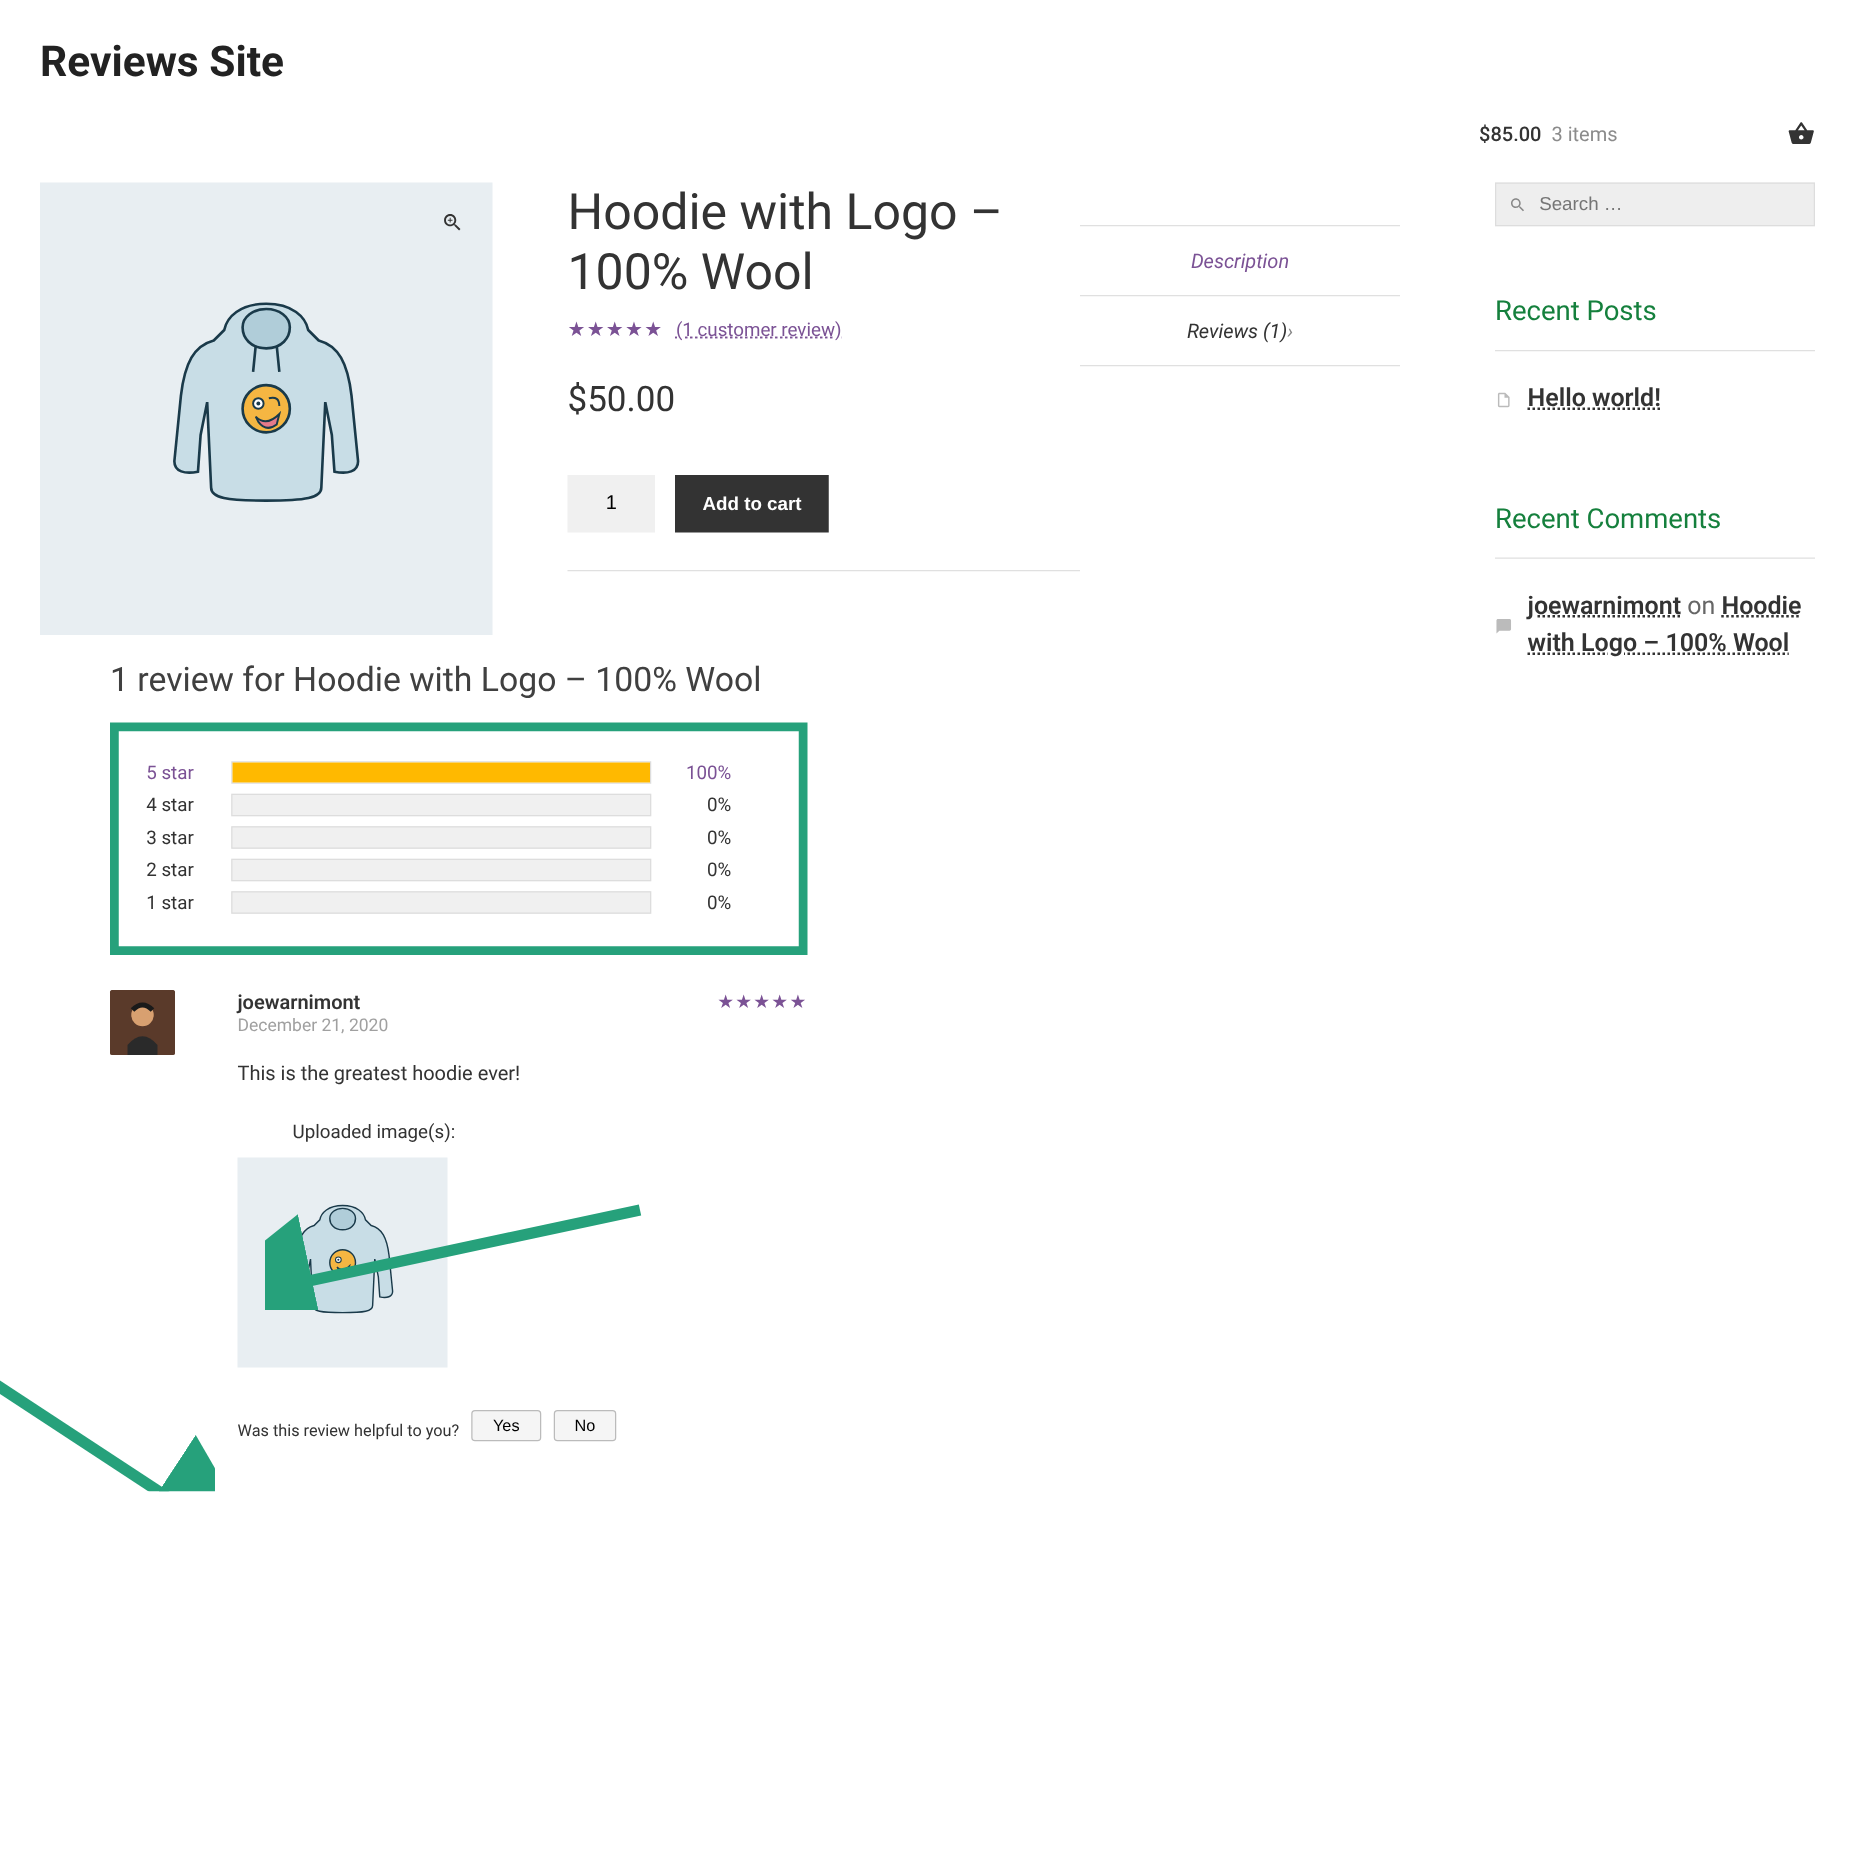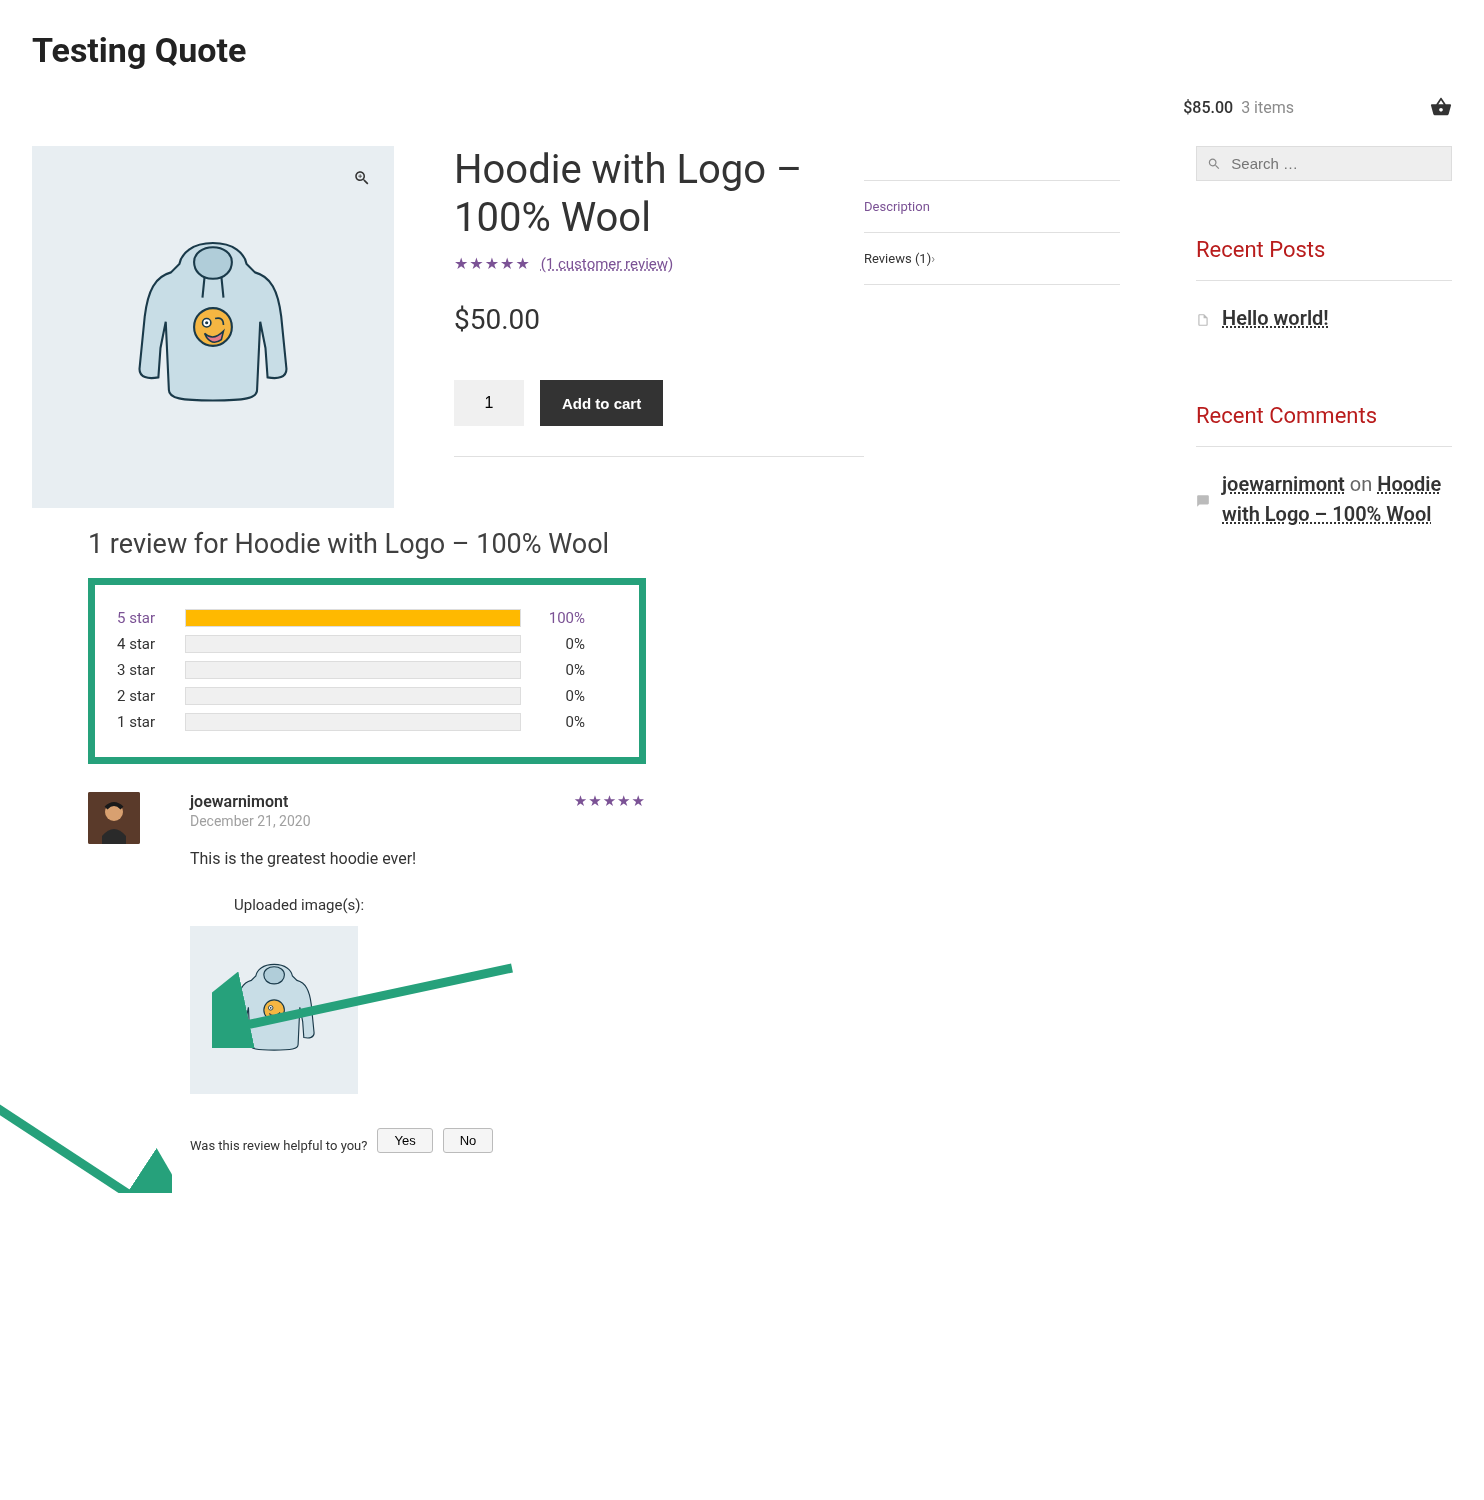--- a/index.html
+++ b/index.html
@@ -25,21 +25,21 @@
   .rating-row { display: flex; align-items: center; gap: 10px; margin-bottom: 30px; }
   .stars { color: #7b5295; font-size: 16px; letter-spacing: 1px; }
   .review-link { color: #7b5295; text-decoration: underline dotted; font-size: 15px; }
   .price { font-size: 28px; color: #333; margin-bottom: 44px; }
   .cart-form { display: flex; gap: 16px; margin-bottom: 30px; }
   .qty { width: 70px; height: 46px; text-align: center; font-size: 16px; border: none; background: #f0f0f0; }
   .add-cart { background: #333; color: #fff; border: none; padding: 0 22px; height: 46px; font-weight: 600; font-size: 15px; cursor: pointer; }
   .divider { border-top: 1px solid #e0e0e0; margin: 30px 0 20px 0; width: 100%; }
 
   .tabs-col { width: 256px; margin-top: 34px; }
-  .tab { padding: 18px 0; border-top: 1px solid #e0e0e0; font-size: 13px; display: flex; justify-content: flex-start; align-items: center; cursor: pointer; }
+  .tab { padding: 18px 0; border-top: 1px solid #e0e0e0; font-size: 16px; display: flex; justify-content: center; align-items: center; cursor: pointer; font-style: italic; }
   .tab:last-child { border-bottom: 1px solid #e0e0e0; }
   .tab.active { color: #7b5295; }
   .chev { color: #888; }
 
   .panel-col { width: 614px; padding-left: 56px; margin-top: 20px; }
   .panel-title { font-size: 27px; font-weight: 400; color: #404040; margin-bottom: 18px; }
   .histogram-wrap { border: 7px solid #26a17b; padding: 16px 54px 18px 22px; margin-bottom: 28px; background:#fff; }
   .histo-row { display: flex; align-items: flex-end; gap: 20px; margin: 8px 0; font-size: 15px; }
   .histo-label { width: 48px; color: #333; text-align: left; }
   .histo-row.active .histo-label,
@@ -59,37 +59,37 @@
   .uploaded-label { font-size: 15px; margin-bottom: 12px; margin-left: 44px; }
   .uploaded-img { width: 168px; height: 168px; background: #e8eef2; display: flex; align-items: center; justify-content: center; margin-bottom: 34px; }
   .helpful { font-size: 13px; display: flex; align-items: flex-end; gap: 10px; }
   .helpful button { border: 1px solid #bbb; background: #f5f5f5; padding: 4px 16px; border-radius: 3px; font-size: 13px; cursor: pointer; }
 
   .arrow { position: absolute; z-index: 5; }
 
   .sidebar { width: 256px; }
   .search-box { display: flex; align-items: center; background: #eee; border: 1px solid #ddd; padding: 8px 10px; margin-bottom: 56px; gap: 10px; }
   .search-box input { border: none; background: transparent; font-size: 15px; width: 100%; outline: none; }
-  .side-h { font-size: 22px; color: #b91c1c; font-weight: 400; margin-bottom: 18px; }
+  .side-h { font-size: 22px; color: #15803d; font-weight: 400; margin-bottom: 18px; }
   .side-sep { border-top: 1px solid #e0e0e0; margin-bottom: 22px; }
   .side-item { display: flex; align-items: center; gap: 12px; font-size: 20px; color: #666; margin-bottom: 40px; line-height: 1.5; }
   .side-item .link { color: #333; text-decoration: underline dotted; font-weight: 600; }
   .side-item .on { text-decoration: none; font-weight: 400; }
   .side-icon { width: 14px; height: 14px; flex-shrink: 0; margin-top: 3px; fill: #bbb; }
 
   .hoodie-svg { width: 58%; }
   .hoodie-svg-sm { width: 68%; }
 
   .reviews-area { position: relative; }
 </style>
 </head>
 <body>
 
 <div class="container">
-  <div class="site-title">Testing Quote</div>
+  <div class="site-title">Reviews Site</div>
 
   <div class="header-row">
     <div class="spacer"></div>
     <div class="cart-link">
       <span class="amount">$85.00</span>
       <span class="items">3 items</span>
       <span style="width:120px"></span>
       <svg class="cart-icon" viewBox="0 0 24 24" fill="#333">
           <path d="M22 9h-4.8l-4.4-6.6c-.2-.3-.5-.4-.8-.4s-.6.1-.8.4L6.8 9H2c-.6 0-1 .4-1 1 0 .1 0 .2.1.3l2.5 9.3c.3.9 1.1 1.4 2 1.4h12.8c.9 0 1.7-.6 2-1.4l2.5-9.3c.1-.1.1-.2.1-.3 0-.6-.4-1-1-1zm-10-4.3L14.9 9H9.1L12 4.7zM12 17c-1.1 0-2-.9-2-2s.9-2 2-2 2 .9 2 2-.9 2-2 2z"></path>
         </svg>

